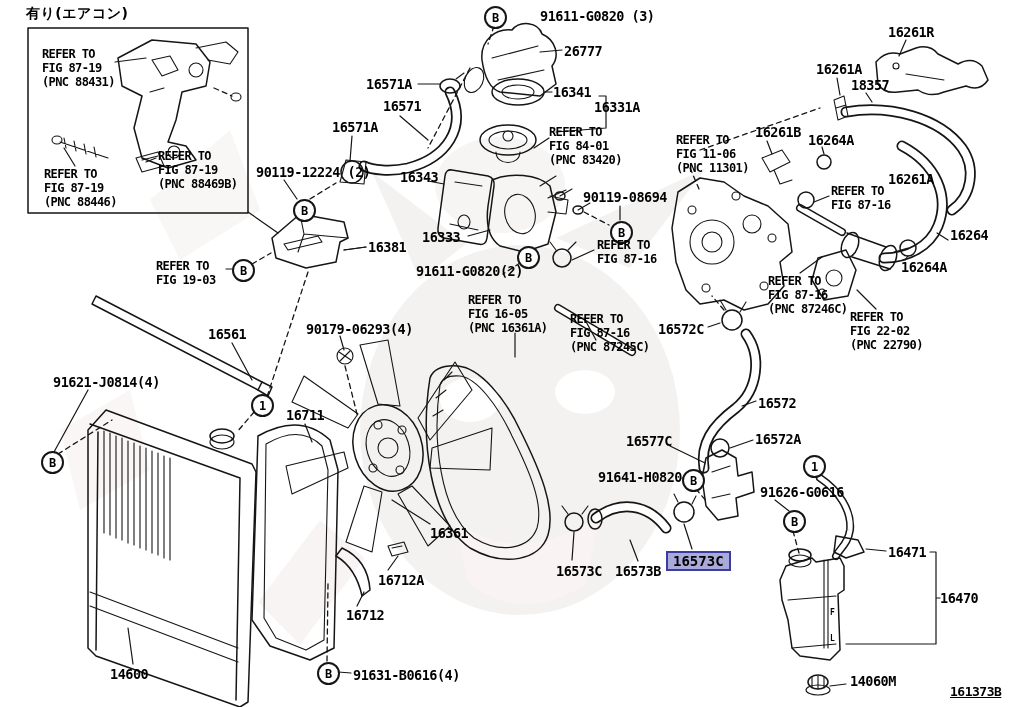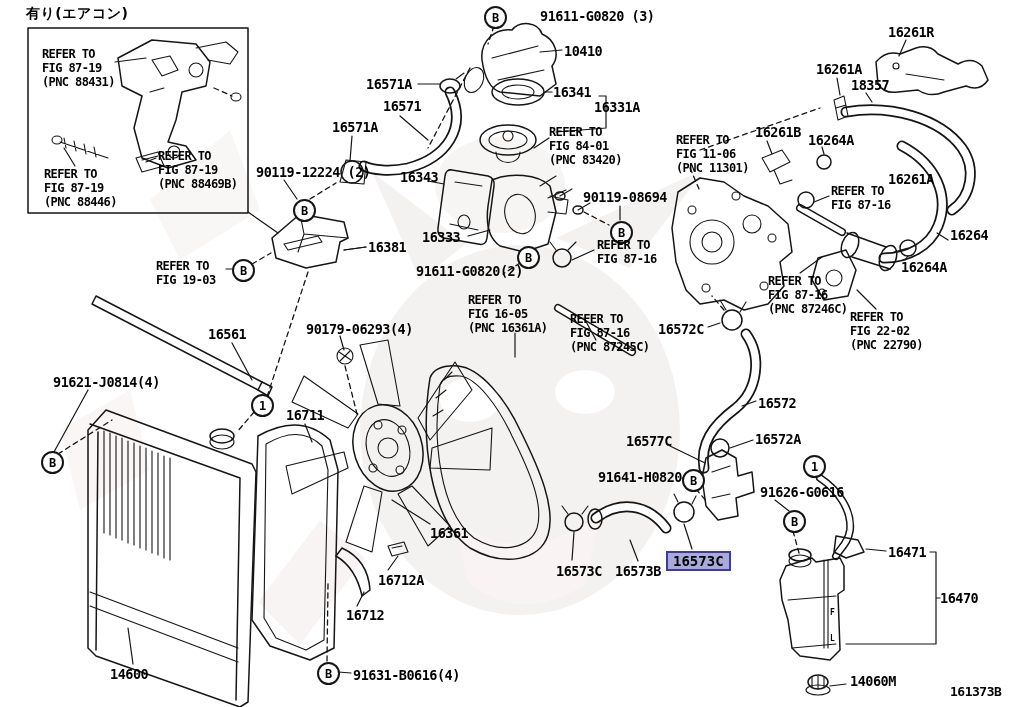--- a/index.html
+++ b/index.html
@@ -17,21 +17,21 @@
   .lbl{position:absolute;font:bold 13.5px "DejaVu Sans Mono",monospace;letter-spacing:-0.5px;white-space:nowrap;}
   .ref{position:absolute;font:bold 12px "DejaVu Sans Mono",monospace;letter-spacing:-0.6px;
        line-height:1.15;white-space:pre-line;}
   .circ{position:absolute;width:19px;height:19px;border:2px solid #151515;border-radius:50%;
         display:flex;align-items:center;justify-content:center;
         font:bold 12px "DejaVu Sans Mono",monospace;background:#fff;}
   .hl{position:absolute;background:var(--hl-bg,#a9a9da);border:2px solid var(--hl-border,#3c3c9c);
       padding:0 5px;font:bold 14px "DejaVu Sans Mono",monospace;}
   .jp{position:absolute;font:bold 14px "DejaVu Sans",sans-serif;letter-spacing:0.5px;white-space:nowrap;text-align:right;}
   .tiny{position:absolute;font:bold 8px "DejaVu Sans Mono",monospace;}
-  .fig-id{position:absolute;font:bold 13px "DejaVu Sans Mono",monospace;letter-spacing:-0.5px;}
+  .fig-id{position:absolute;font:bold 13px "DejaVu Sans Mono",monospace;letter-spacing:-0.5px;text-decoration:underline;}
 </style>
 </head>
 <body>
 
 <div id="stage">
 
 <svg width="1024" height="707" viewBox="0 0 1024 707">
 
   <g opacity="0.14">
     <ellipse cx="520" cy="430" rx="160" ry="185" fill="#b9a79b"></ellipse>
@@ -301,21 +301,21 @@
 (PNC 88431)</div>
 <div class="ref" style="left:44px;top:168px">REFER TO
 FIG 87-19
 (PNC 88446)</div>
 <div class="ref" style="left:158px;top:150px">REFER TO
 FIG 87-19
 (PNC 88469B)</div>
 
 <div class="circ" style="left:484px;top:6px">B</div>
 <div class="lbl" style="left:540px;top:8px">91611-G0820 (3)</div>
-<div class="lbl" style="left:564px;top:43px">10410</div>
+<div class="lbl" style="left:564px;top:43px">26777</div>
 <div class="lbl" style="left:553px;top:84px">16341</div>
 <div class="lbl" style="left:594px;top:99px">16331A</div>
 <div class="ref" style="left:549px;top:126px">REFER TO
 FIG 84-01
 (PNC 83420)</div>
 <div class="lbl" style="left:583px;top:189px">90119-08694</div>
 <div class="circ" style="left:610px;top:221px">B</div>
 <div class="ref" style="left:597px;top:239px">REFER TO
 FIG 87-16</div>
 <div class="ref" style="left:570px;top:313px">REFER TO

